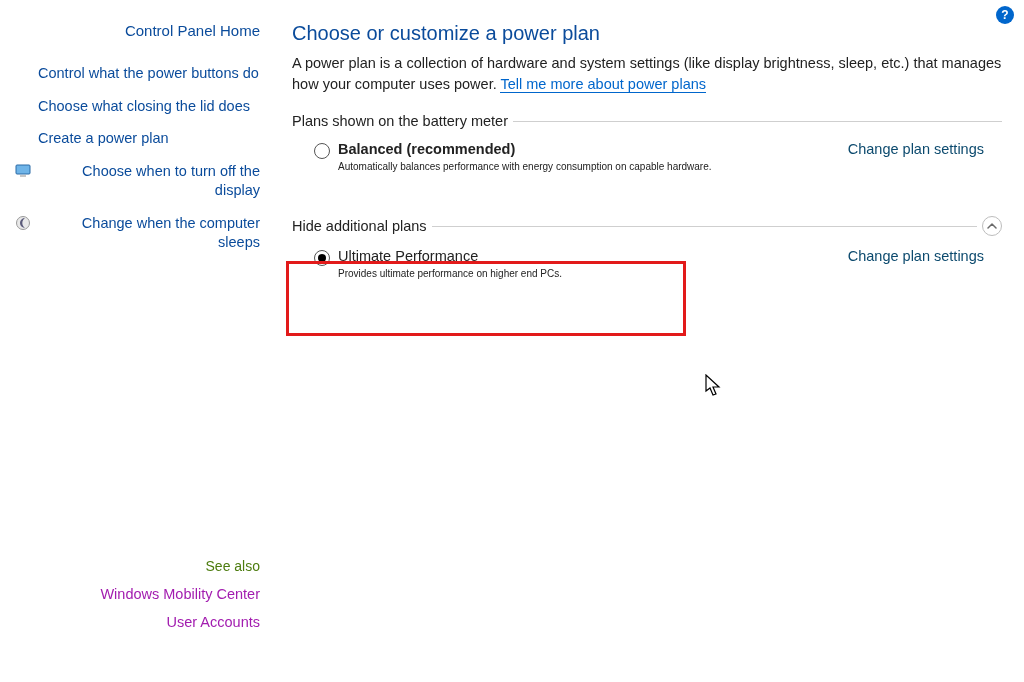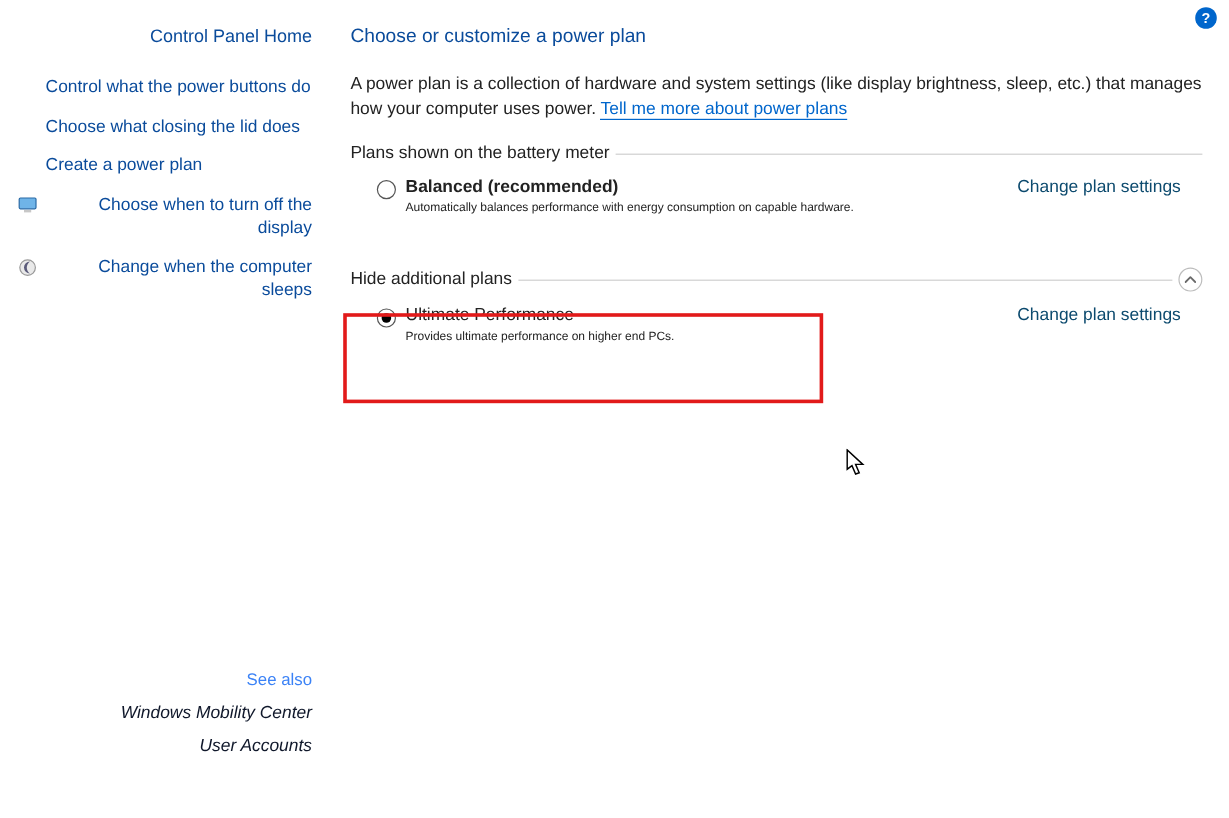--- a/index.html
+++ b/index.html
@@ -57,44 +57,43 @@
   .side-link {
     color: #0a4b9b;
     font-size: 14.5px;
     line-height: 1.35;
   }
   .sidebar-footer {
     margin-top: auto;
     padding-bottom: 20px;
   }
   .see-also {
-    color: #3b82f6;
+    color: #4d7c0f;
     font-size: 14px;
     margin-bottom: 12px;
   }
   .footer-link {
-    color: #0f172a;
+    color: #a21caf;
     font-size: 14.5px;
     margin-bottom: 12px;
     cursor: pointer;
-    font-style: italic;
   }
   .pre-icon { display:inline-block; }
 
   
   .main {
     flex: 1;
     padding: 22px 22px 20px 12px;
     position: relative;
   }
   .page-title {
     color: #0a4b9b;
-    font-size: 16px;
+    font-size: 20px;
     font-weight: 400;
-    margin-bottom: 20px;
+    margin-bottom: 8px;
   }
   .intro {
     font-size: 14.5px;
     line-height: 1.45;
     color: #222;
     margin-bottom: 18px;
   }
   .intro-link {
     color: #0066cc;
     border-bottom: 1px solid #0066cc;

